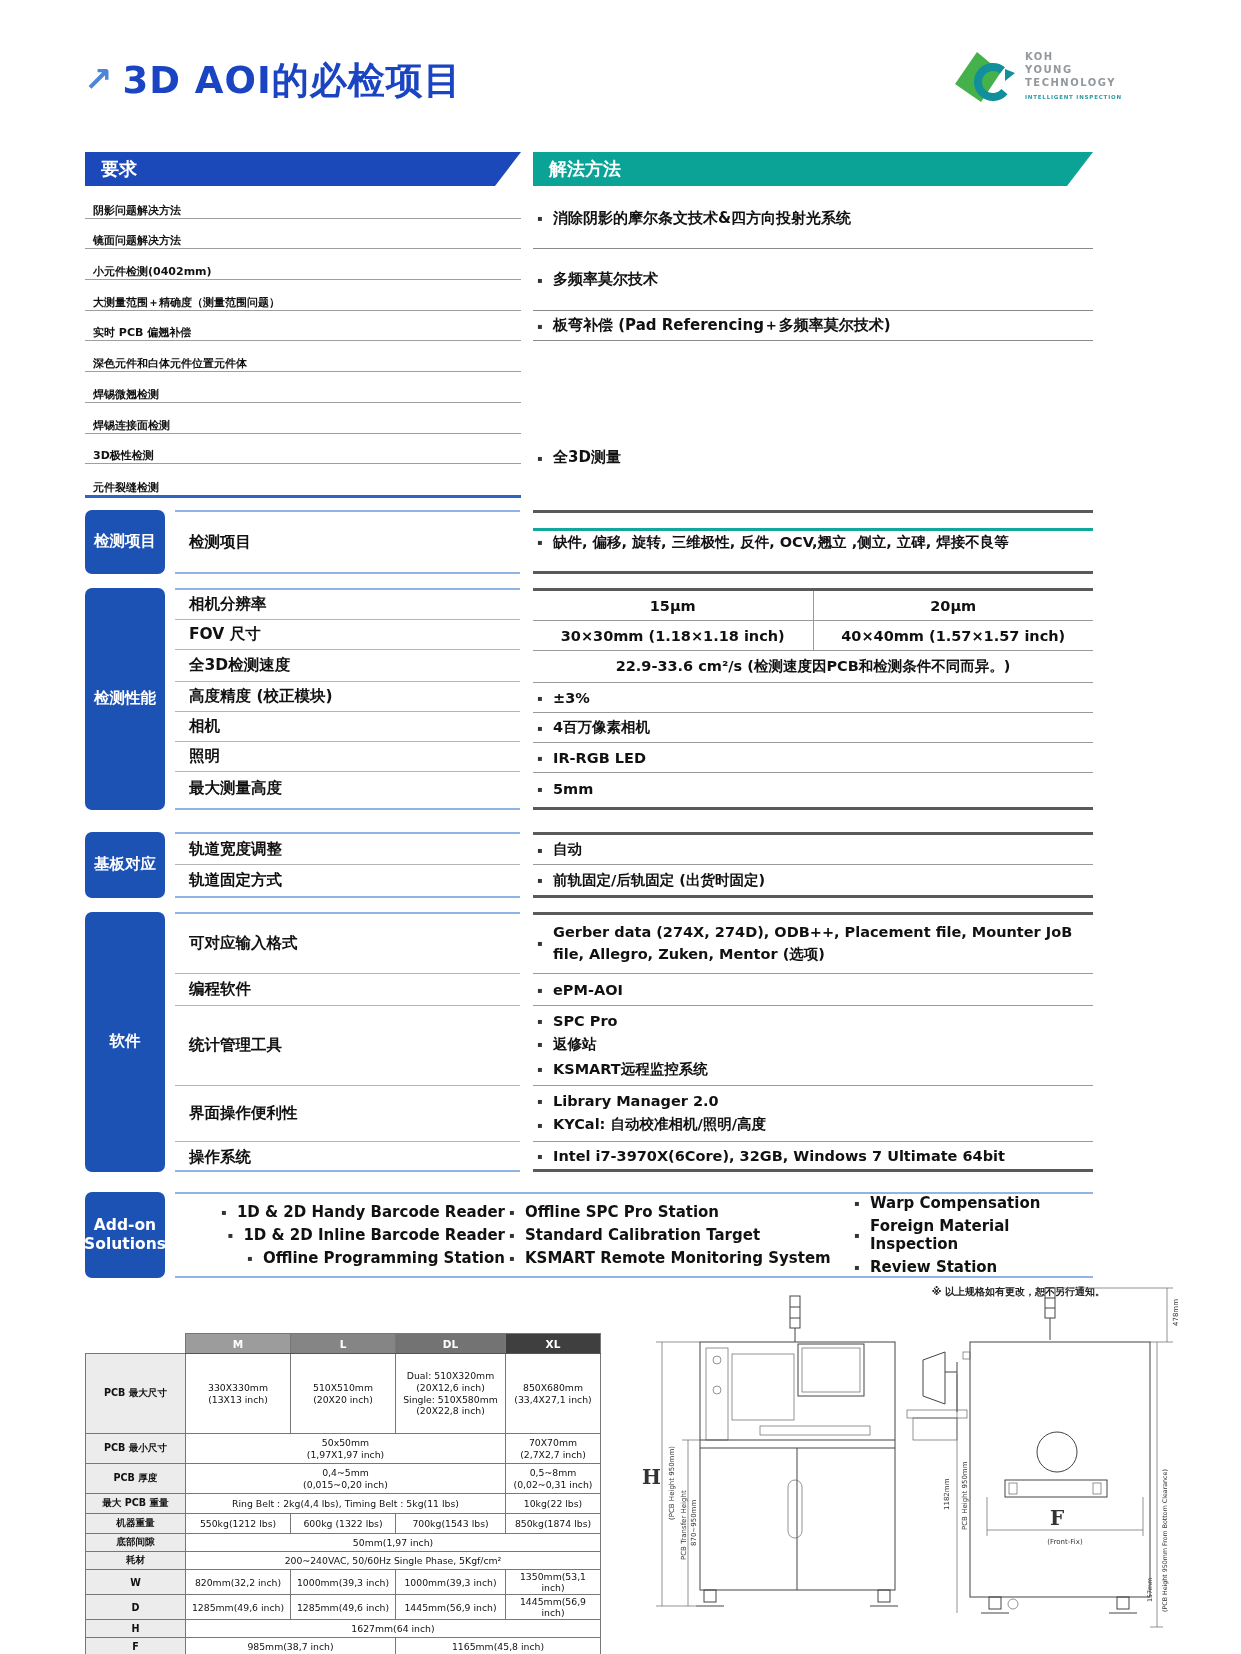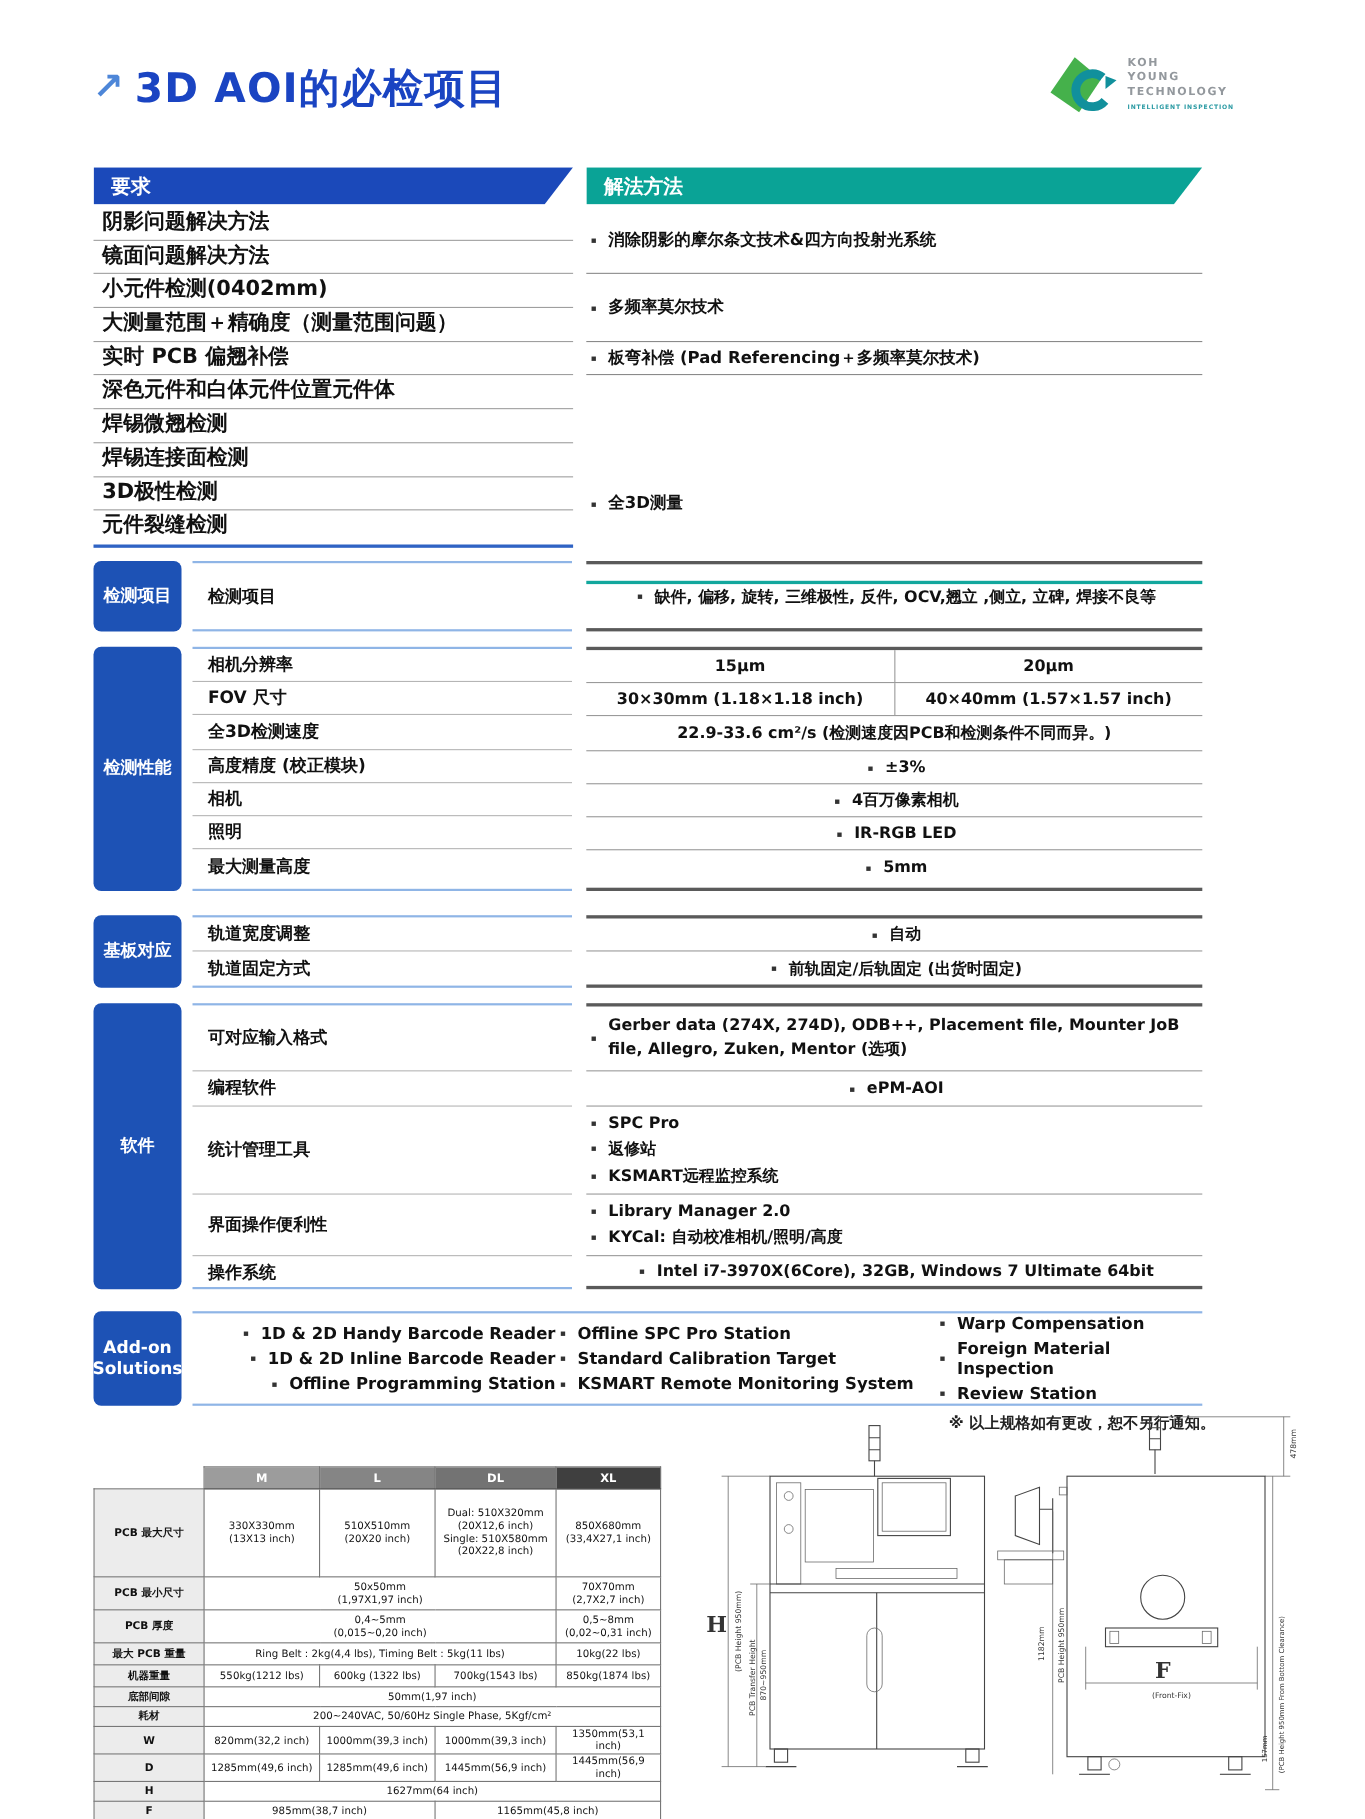--- a/index.html
+++ b/index.html
@@ -13,59 +13,59 @@
   .logo{position:absolute;left:945px;top:42px;width:185px;height:78px;}
   
   .banner{position:absolute;height:34px;color:#fff;font-size:18px;font-weight:bold;
           display:flex;align-items:center;padding-left:16px;box-sizing:border-box;}
   .banner.blue{left:85px;top:152px;width:436px;background:#1b49ba;
           clip-path:polygon(0 0,100% 0,calc(100% - 26px) 100%,0 100%);padding-left:16px;}
   .banner.teal{left:533px;top:152px;width:560px;background:#0aa396;
           clip-path:polygon(0 0,100% 0,calc(100% - 26px) 100%,0 100%);}
   
   .req-list{position:absolute;left:85px;top:188px;width:436px;border-bottom:3px solid #2f63c4;}
-  .req-row{height:30.7px;box-sizing:border-box;display:flex;align-items:flex-start;
-           padding-left:8px;border-bottom:1px solid #9f9f9f;font-size:19px;font-weight:bold;}
+  .req-row{height:30.7px;box-sizing:border-box;display:flex;align-items:flex-end;
+           padding-left:8px;border-bottom:1px solid #9f9f9f;font-size:11px;font-weight:bold;}
   .req-row:last-child{border-bottom:none;}
   .sol-list{position:absolute;left:533px;top:188px;width:560px;border-bottom:3px solid #12a79d;}
   .sol-group{box-sizing:border-box;display:flex;align-items:center;border-bottom:1px solid #8a8a8a;}
   .sol-group:last-child{border-bottom:none;}
   .g1{height:61.4px;}.g2{height:61.4px;}.g3{height:30.7px;}.g4{height:141px;margin-top:46px;}
   .bul{font-size:15px;font-weight:bold;padding-left:20px;position:relative;}
   .bul::before{content:"▪";position:absolute;left:4px;top:50%;transform:translateY(-50%);
                font-size:8px;color:#333;}
   
   .section{position:absolute;left:85px;width:1008px;display:flex;}
   .sec-box{width:80px;background:#1d52b5;border-radius:7px;color:#fff;font-weight:bold;
            font-size:15.5px;display:flex;flex-direction:column;align-items:center;
            justify-content:center;text-align:center;line-height:1.25;flex-shrink:0;}
   .mid-col{width:345px;margin-left:10px;border-top:2px solid #8fb5e6;border-bottom:2px solid #8fb5e6;
            box-sizing:border-box;flex-shrink:0;}
   .val-col{flex:1;margin-left:13px;border-top:3px solid #5a5a5a;border-bottom:3px solid #5a5a5a;
            box-sizing:border-box;}
   .mrow{box-sizing:border-box;display:flex;align-items:center;padding-left:14px;
         border-bottom:1px solid #b5b5b5;font-size:15.5px;font-weight:bold;}
   .vrow{box-sizing:border-box;display:flex;align-items:center;border-bottom:1px solid #9a9a9a;
-        font-size:14.5px;font-weight:bold;justify-content:center;}
+        font-size:14.5px;font-weight:bold;}
   .mid-col .mrow:last-child,.val-col .vrow:last-child{border-bottom:none;}
   .split{flex:1;display:flex;height:100%;}
   .split>div{flex:1;display:flex;align-items:center;justify-content:center;}
   .split>div:first-child{border-right:1px solid #9a9a9a;}
   .center{flex:1;display:flex;align-items:center;justify-content:center;}
   .stack{display:flex;flex-direction:column;justify-content:center;gap:6px;width:100%;}
   .vrow .bul{font-size:14.5px;}
   .wrap2{line-height:1.5;padding-right:10px;}
   
   .addon-body{flex:1;margin-left:10px;border-top:2px solid #8fb5e6;border-bottom:2px solid #8fb5e6;
               display:flex;align-items:center;box-sizing:border-box;}
   .addon-col{display:flex;flex-direction:column;gap:5px;}
   .addon-col .bul{font-size:15px;}
   .ac1{width:330px;align-items:flex-end;}.ac2{width:345px;}.ac3{width:240px;}
   
-  .note{position:absolute;left:0;top:1285px;width:1105px;text-align:right;font-size:14px;
+  .note{position:absolute;left:0;top:1285px;width:1105px;text-align:right;font-size:10px;
         font-weight:bold;color:#222;}
   
   table.spec{position:absolute;left:85px;top:1333px;border-collapse:collapse;
              font-size:9.3px;table-layout:fixed;}
   table.spec td,table.spec th{border:1px solid #777;text-align:center;vertical-align:middle;
              padding:1px 2px;box-sizing:border-box;}
   table.spec .lab{background:#ececec;font-weight:bold;font-size:9.6px;}
   table.spec th{color:#fff;font-weight:bold;font-size:10.5px;height:20px;border-bottom:1px solid #555;}
   .hm{background:#9c9c9c;}.hl{background:#858585;}.hdl{background:#737373;}.hxl{background:#3f3f3f;}
   .pre{white-space:pre-line;line-height:1.25;}

